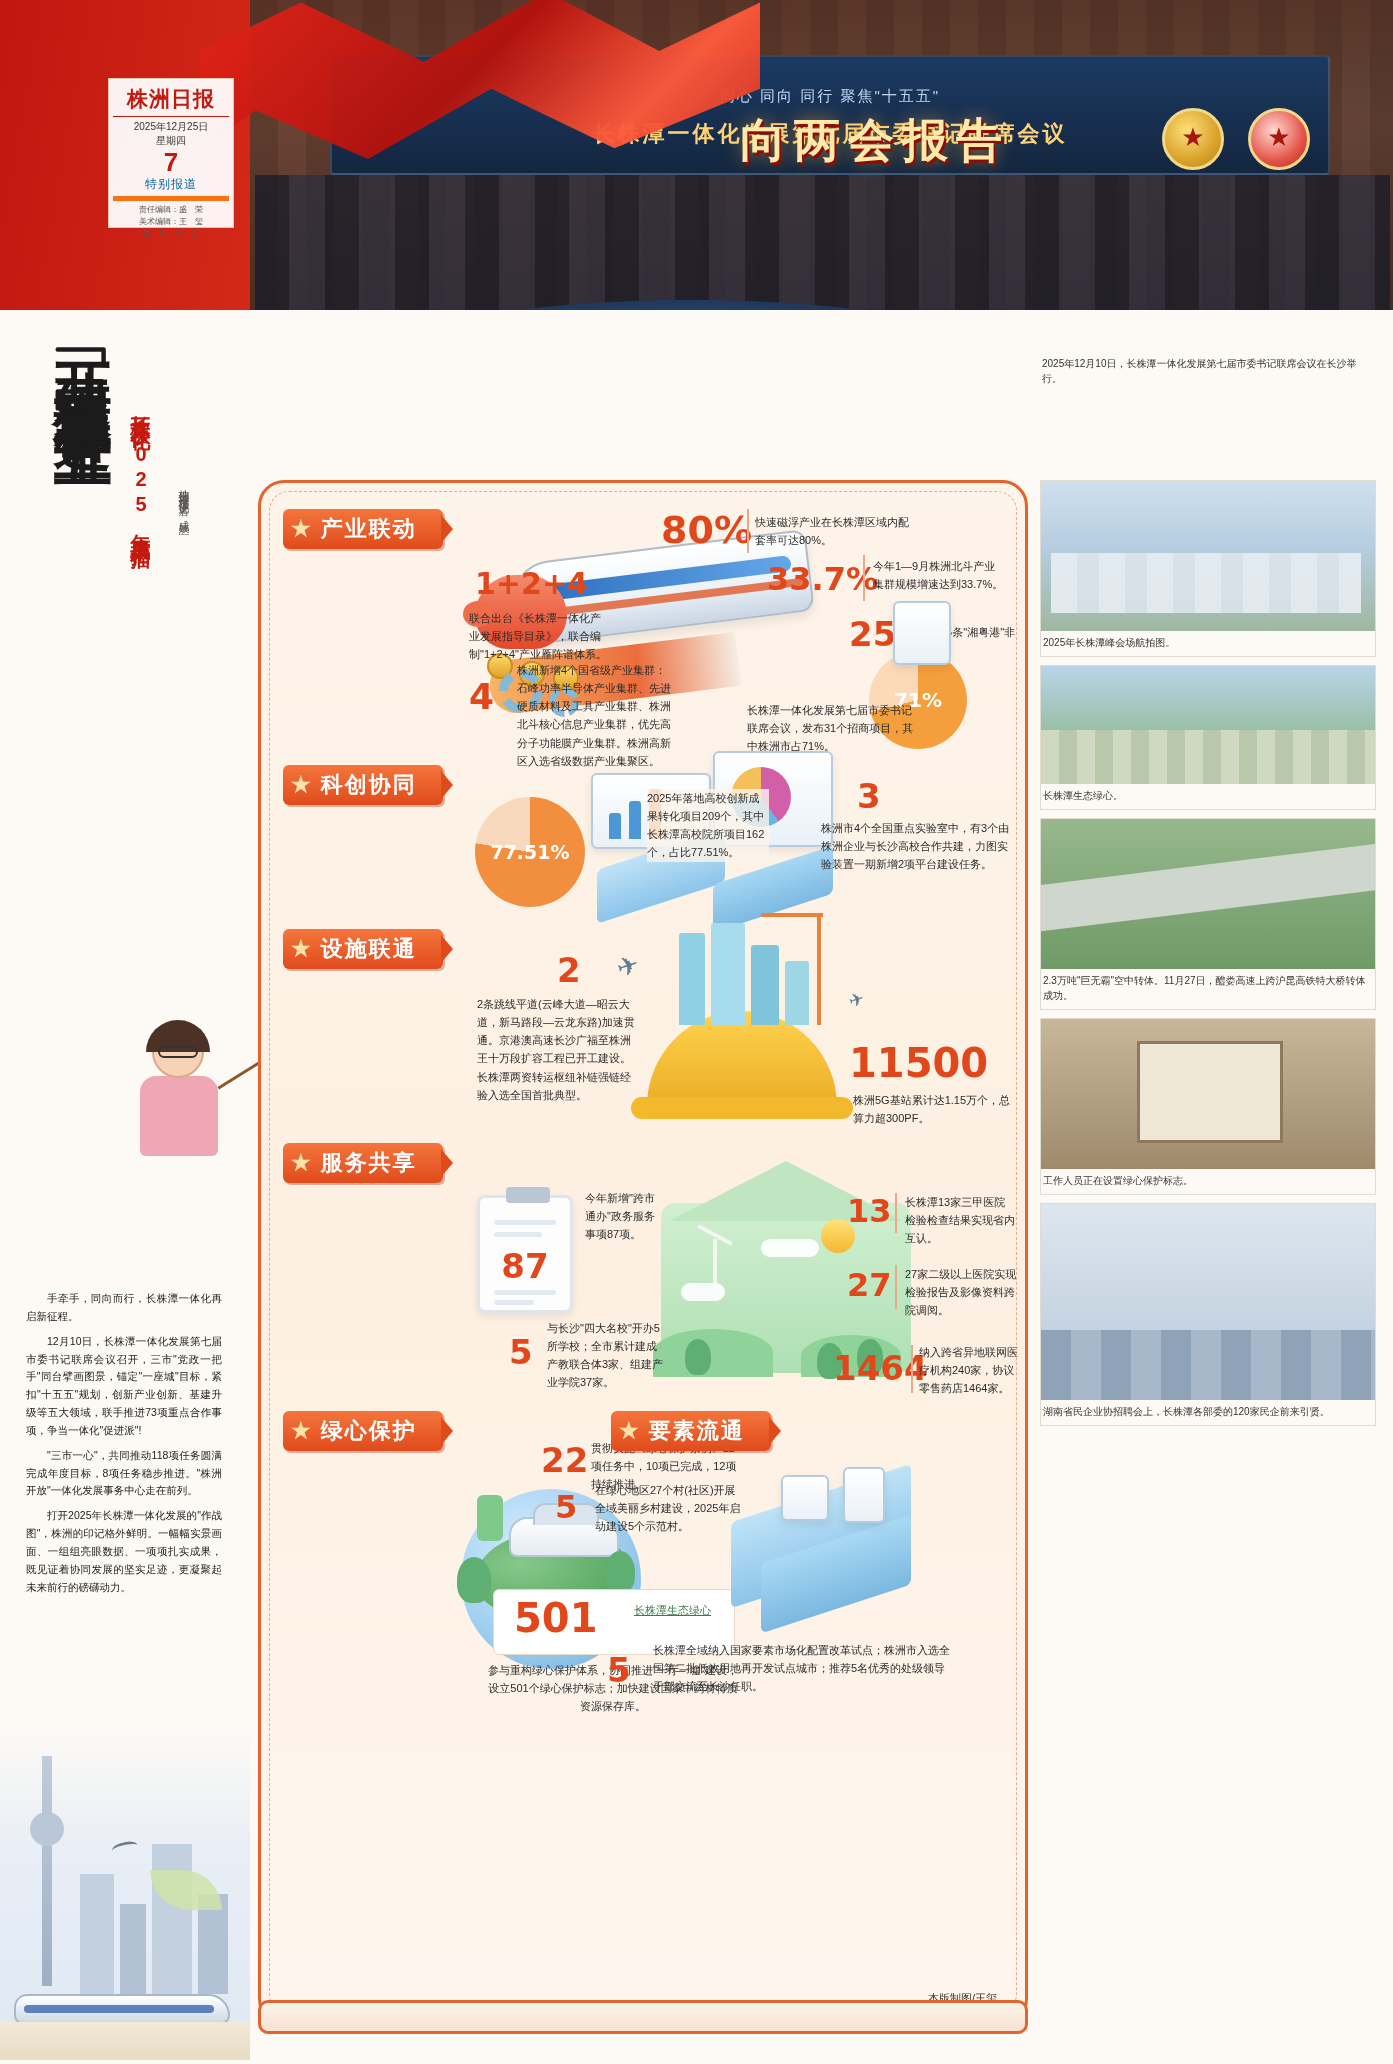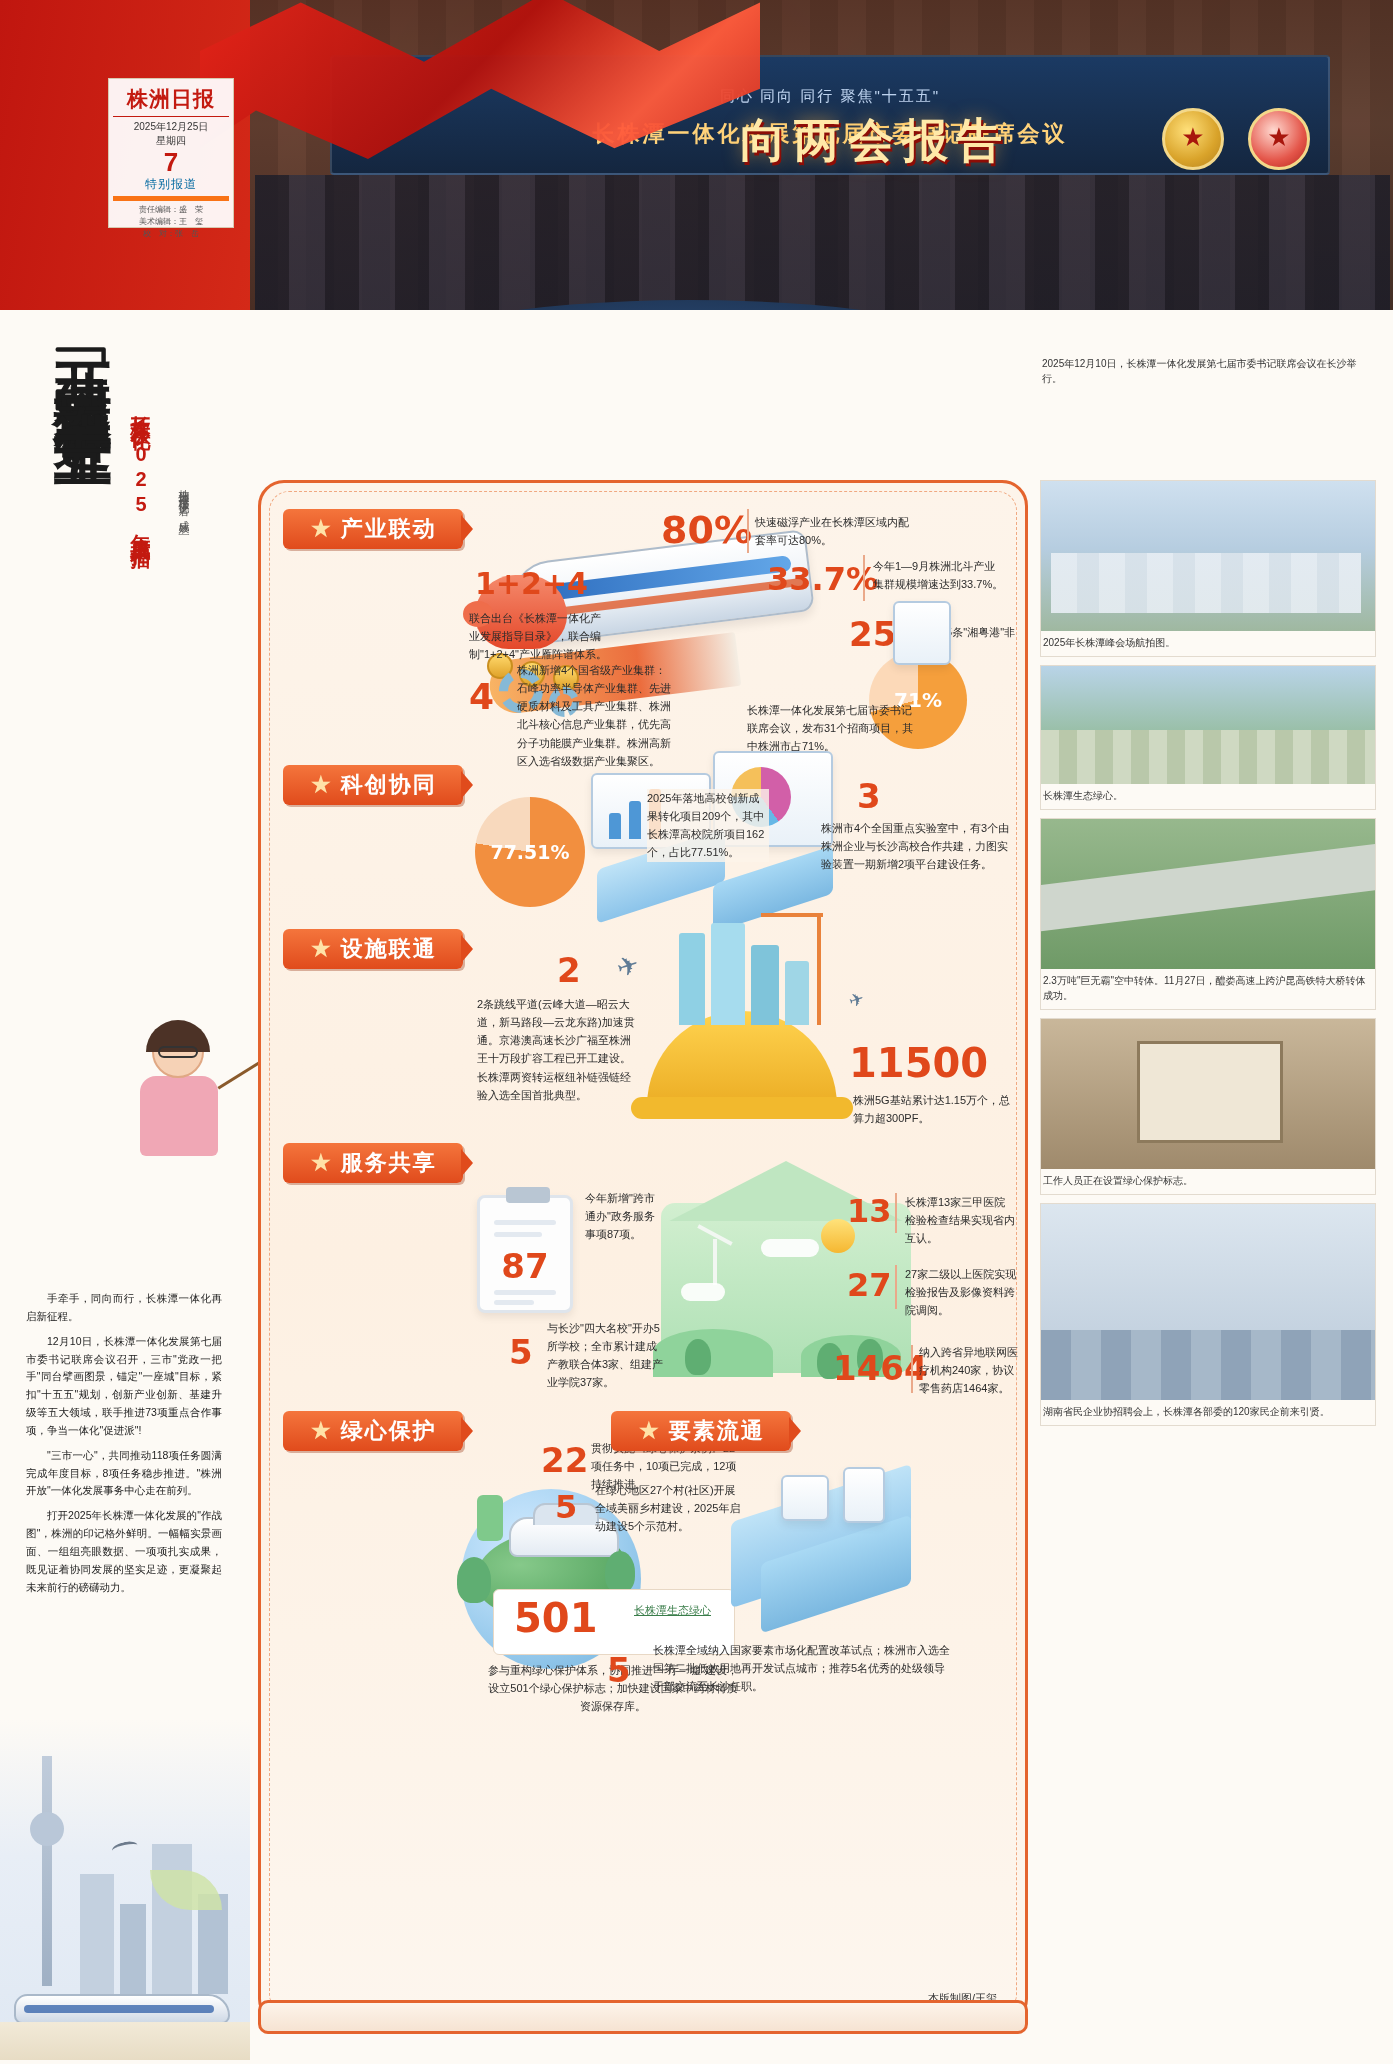--- a/index.html
+++ b/index.html
@@ -148,21 +148,21 @@
     position:absolute; left:258px; top:480px; width:770px; height:1545px;
     background:linear-gradient(180deg,#fdf4ea 0%,#fdf0e2 50%,#fdf6ee 100%);
     border:3px solid #e4642e;
     border-radius:26px;
   }
   .center:before {
     content:""; position:absolute; left:8px; top:8px; right:8px; bottom:8px;
     border:1px dashed #f0a982; border-radius:20px; pointer-events:none;
   }
   .sec-head {
-    position:absolute; height:40px; padding:0 26px 0 28px;
+    position:absolute; height:40px; padding:0 26px 0 8px;
     background:linear-gradient(180deg,#f4753c,#e04b1c);
     color:#fff; font-size:22px; font-weight:bold; letter-spacing:2px;
     line-height:40px; border-radius:6px;
     box-shadow:2px 2px 0 rgba(150,50,15,.35);
     text-align:right;
   }
   .sec-head:after {
     content:""; position:absolute; right:-10px; top:6px; width:0; height:0;
     border-top:14px solid transparent; border-bottom:14px solid transparent;
     border-left:12px solid #e04b1c;

